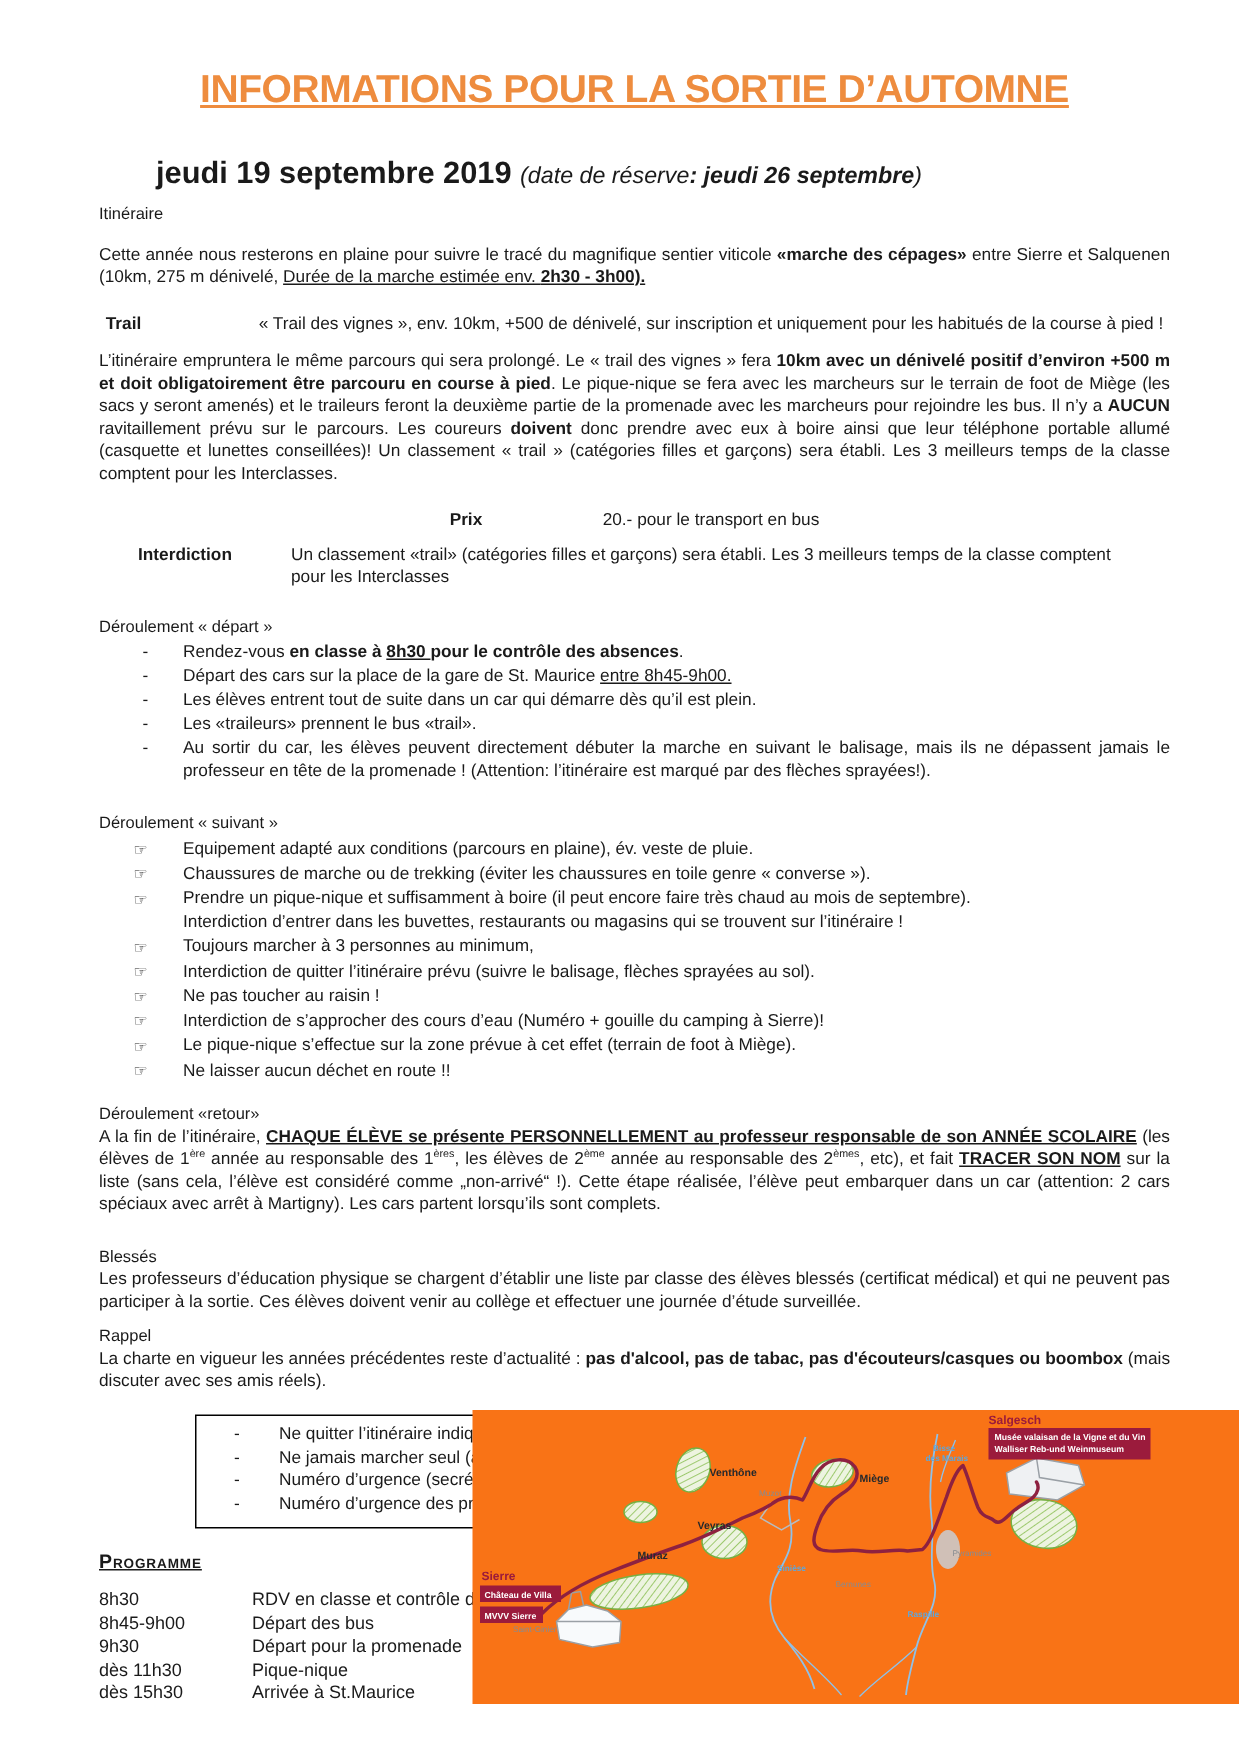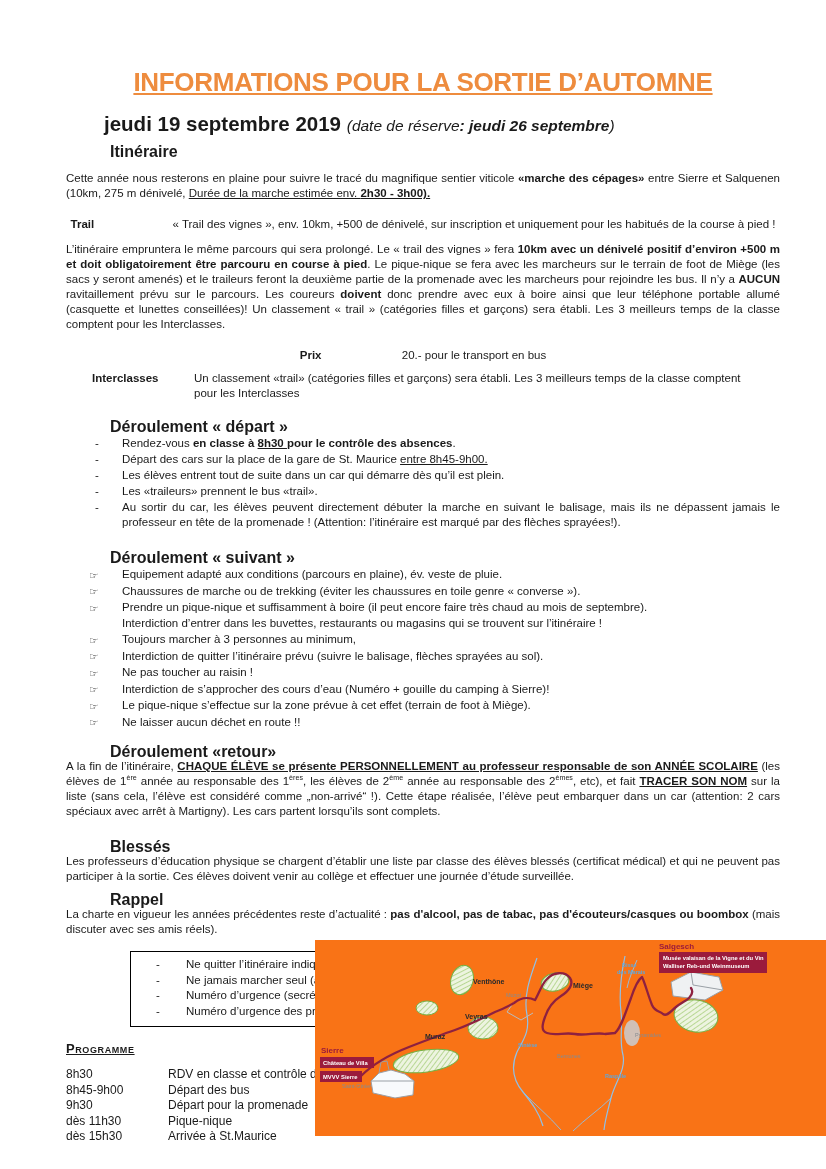--- a/index.html
+++ b/index.html
@@ -1,29 +1,29 @@
 <!DOCTYPE html>
 <html><head>
 <meta charset="utf-8">
 <style>
   html,body{margin:0;padding:0;}
   body{
     width:826px;height:1169px;background:#ffffff;position:relative;overflow:hidden;
     font-family:"Liberation Sans","DejaVu Sans",sans-serif;color:#1a1a1a;
     -webkit-font-smoothing:antialiased;
   }
-  .page{padding:67px 46px 0 66px;}
+  .page{padding:44px 46px 0 66px;}
   .title{
     text-align:center;font-size:26px;font-weight:bold;color:#ee8c3e;
     text-decoration:underline;letter-spacing:-0.3px;white-space:nowrap;
   }
-  .dateline{margin:14px 0 0 38px;white-space:nowrap;}
+  .dateline{margin:29px 0 0 38px;white-space:nowrap;}
   .date-main{font-size:20.5px;font-weight:bold;}
   .date-reserve{font-size:15.5px;}
-  .h{font-size:16px;font-weight:bold;line-height:15px;margin-left:44px;}
+  .h{font-size:11px;font-weight:normal;line-height:15px;}
   p,.txt{font-size:11.5px;line-height:15px;margin:0;}
   .just{text-align:justify;}
   sup{font-size:0.62em;line-height:0;}
   .row{display:flex;font-size:11.5px;line-height:15px;justify-content:center;}
   .row .lbl{width:102px;flex-shrink:0;font-weight:bold;}
   .list .li{position:relative;padding-left:56px;font-size:11.5px;line-height:15px;margin-top:1px;}
   .list .mk{position:absolute;left:29px;top:0;}
   .flist .li{position:relative;padding-left:56px;font-size:11.5px;line-height:15.5px;margin-top:1px;}
   .flist .mk{position:absolute;left:23px;top:0.5px;font-size:10.5px;}
   .notice-box{
@@ -74,21 +74,21 @@
   </div>
 
   <p class="just mt10"><span>L’itinéraire empruntera le même parcours qui sera prolongé. Le « trail des vignes » fera </span><span style="font-weight:bold;">10km avec un dénivelé positif d’environ +500 m et doit obligatoirement être parcouru en course à pied</span><span>. Le pique-nique se fera avec les marcheurs sur le terrain de foot de Miège (les sacs y seront amenés) et le traileurs feront la deuxième partie de la promenade avec les marcheurs pour rejoindre les bus. Il n’y a </span><span style="font-weight:bold;">AUCUN</span><span> ravitaillement prévu sur le parcours. Les coureurs </span><span style="font-weight:bold;">doivent</span><span> donc prendre avec eux à boire ainsi que leur téléphone portable allumé (casquette et lunettes conseillées)! Un classement « trail » (catégories filles et garçons) sera établi. Les 3 meilleurs temps de la classe comptent pour les Interclasses.</span></p>
 
   <div class="row mt16">
     <span class="lbl">Prix</span>
     <span class="txt">20.- pour le transport en bus</span>
   </div>
 
   <div class="row mt8">
-    <span class="lbl">Interclasses</span>
+    <span class="lbl">Interdiction</span>
     <span class="txt" style="width:560px;">Un classement «trail» (catégories filles et garçons) sera établi. Les 3 meilleurs temps de la classe comptent pour les Interclasses</span>
   </div>
 
   <div class="h mt18">Déroulement « départ »</div>
   <div class="list mt2">
       <div class="li just">
       <span class="mk">-</span>
       <span><span>Rendez-vous </span><span style="font-weight:bold;">en classe à </span><span style="font-weight:bold;text-decoration:underline;">8h30 </span><span style="font-weight:bold;">pour le contrôle des absences</span><span>.</span></span>
     </div>
       <div class="li just">

